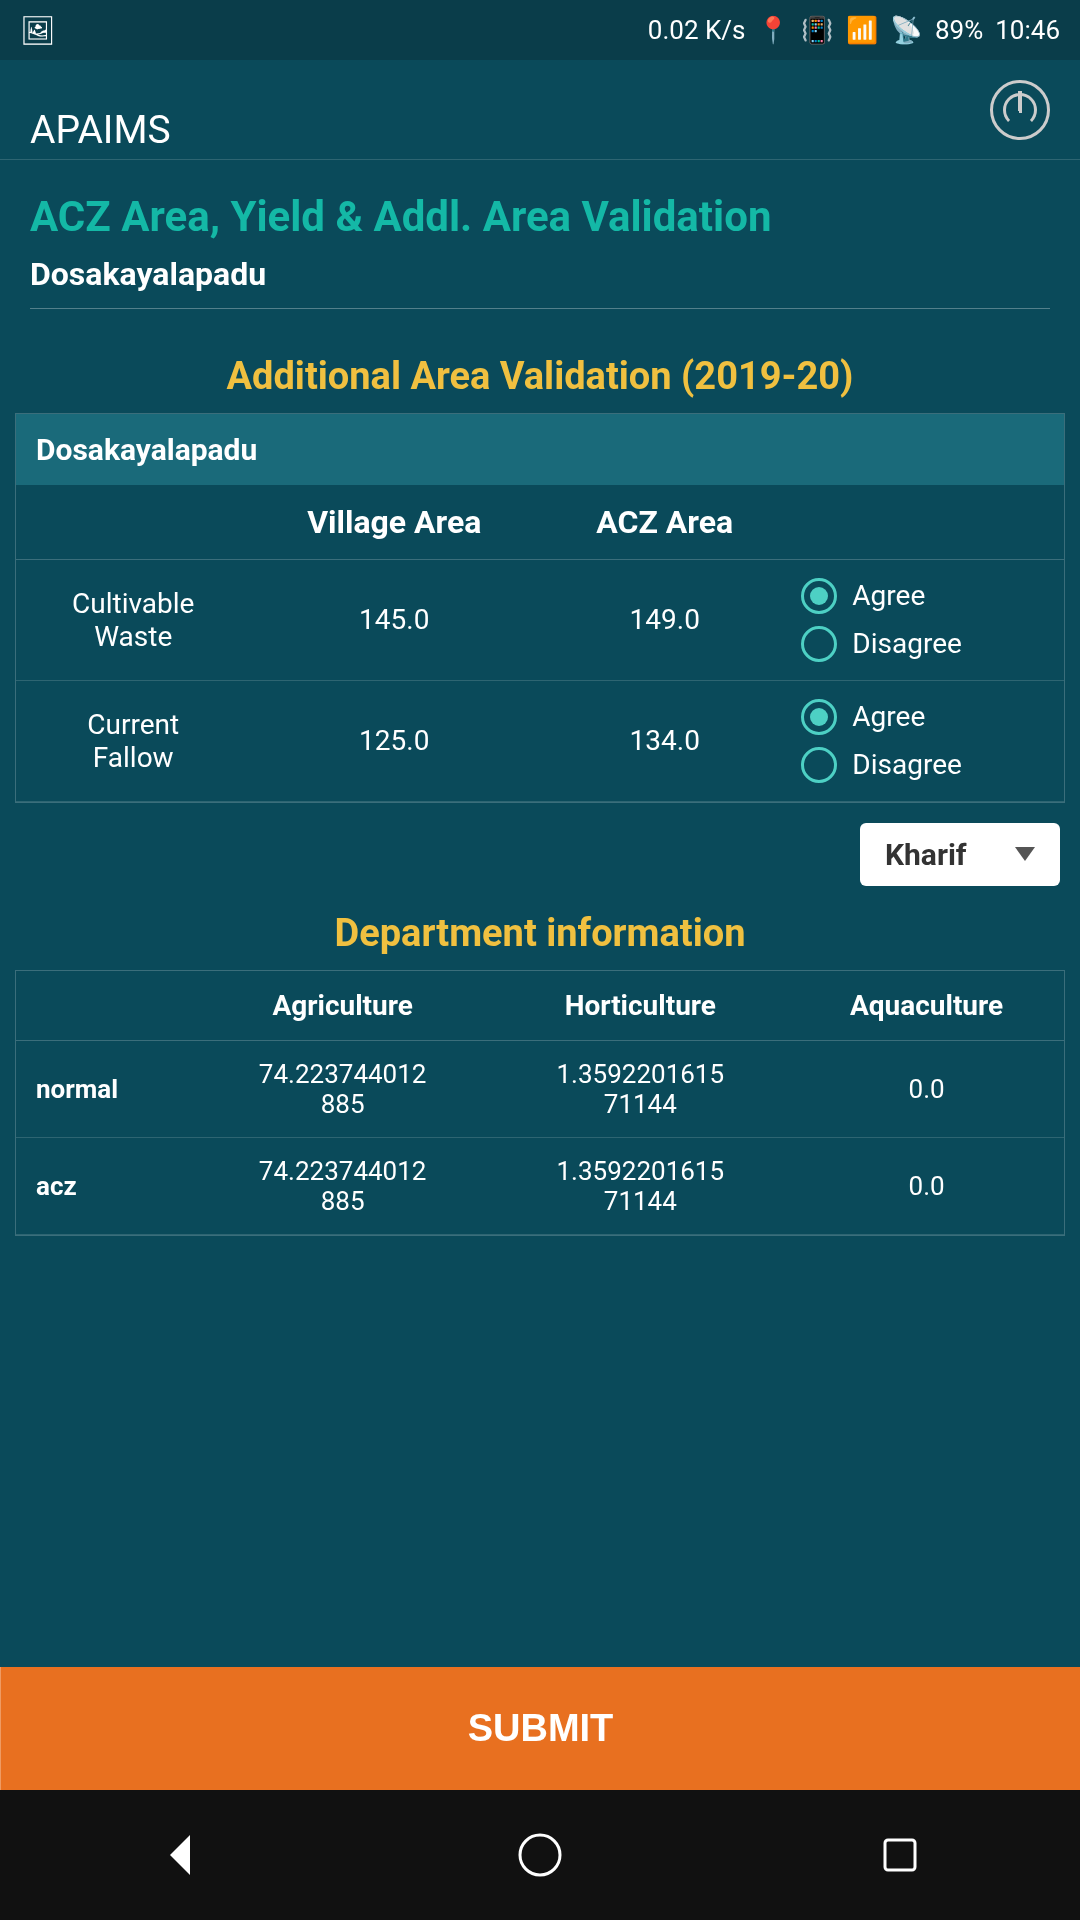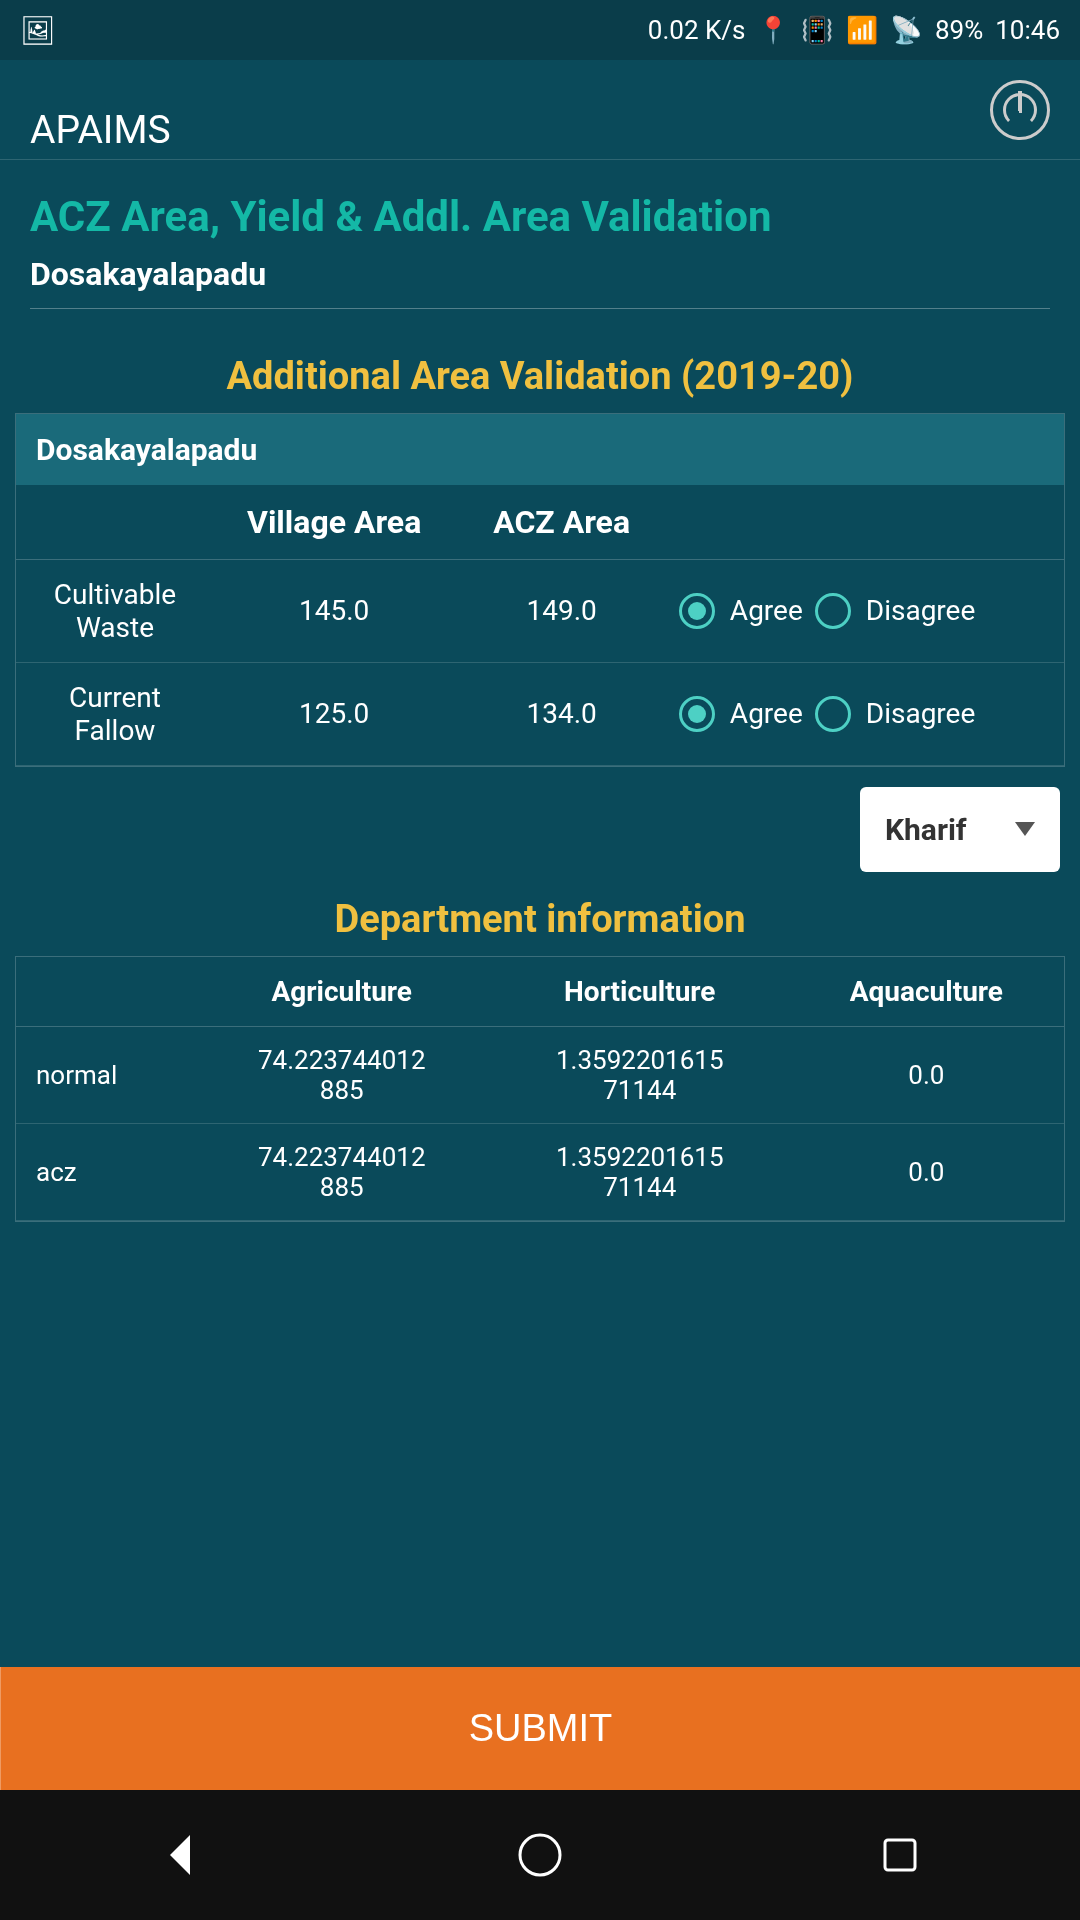--- a/index.html
+++ b/index.html
@@ -143,21 +143,21 @@
     }
 
     .data-table td:first-child {
       text-align: center;
       padding-left: 20px;
     }
 
     
     .radio-group {
       display: flex;
-      flex-direction: row;
+      flex-direction: column;
       gap: 12px;
     }
     .radio-option {
       display: flex;
       align-items: center;
       gap: 15px;
       font-size: 28px;
       color: #ffffff;
       cursor: pointer;
     }
@@ -183,21 +183,21 @@
     .kharif-row {
       display: flex;
       justify-content: flex-end;
       padding: 20px 20px 0 20px;
     }
     .kharif-dropdown {
       background-color: #ffffff;
       color: #333;
       border: none;
       border-radius: 6px;
-      padding: 25px 25px;
+      padding: 14px 25px;
       font-size: 30px;
       font-weight: bold;
       display: flex;
       align-items: center;
       gap: 15px;
       cursor: pointer;
       min-width: 200px;
       justify-content: space-between;
       margin-left: 28px;
     }
@@ -238,20 +238,21 @@
       font-size: 26px;
       color: #ffffff;
       padding: 18px 10px;
       text-align: center;
       border-bottom: 1px solid rgba(255,255,255,0.15);
       vertical-align: middle;
     }
     .dept-table td:first-child {
       text-align: left;
       padding-left: 20px;
+      font-weight: bold;
     }
 
     
     .bottom-buttons {
       display: flex;
       position: fixed;
       bottom: 130px;
       left: 0;
       width: 1080px;
     }
@@ -264,21 +265,21 @@
       padding: 40px 20px;
       text-align: center;
       cursor: pointer;
       border: none;
     }
     .btn-submit {
       flex: 1;
       background-color: #e87020;
       color: #ffffff;
       font-size: 38px;
-      font-weight: normal;
+      font-weight: bold;
       padding: 40px 20px;
       text-align: center;
       cursor: pointer;
       border: none;
       border-left: 1px solid rgba(255,255,255,0.3);
     }
 
     
     .nav-bar {
       position: fixed;

